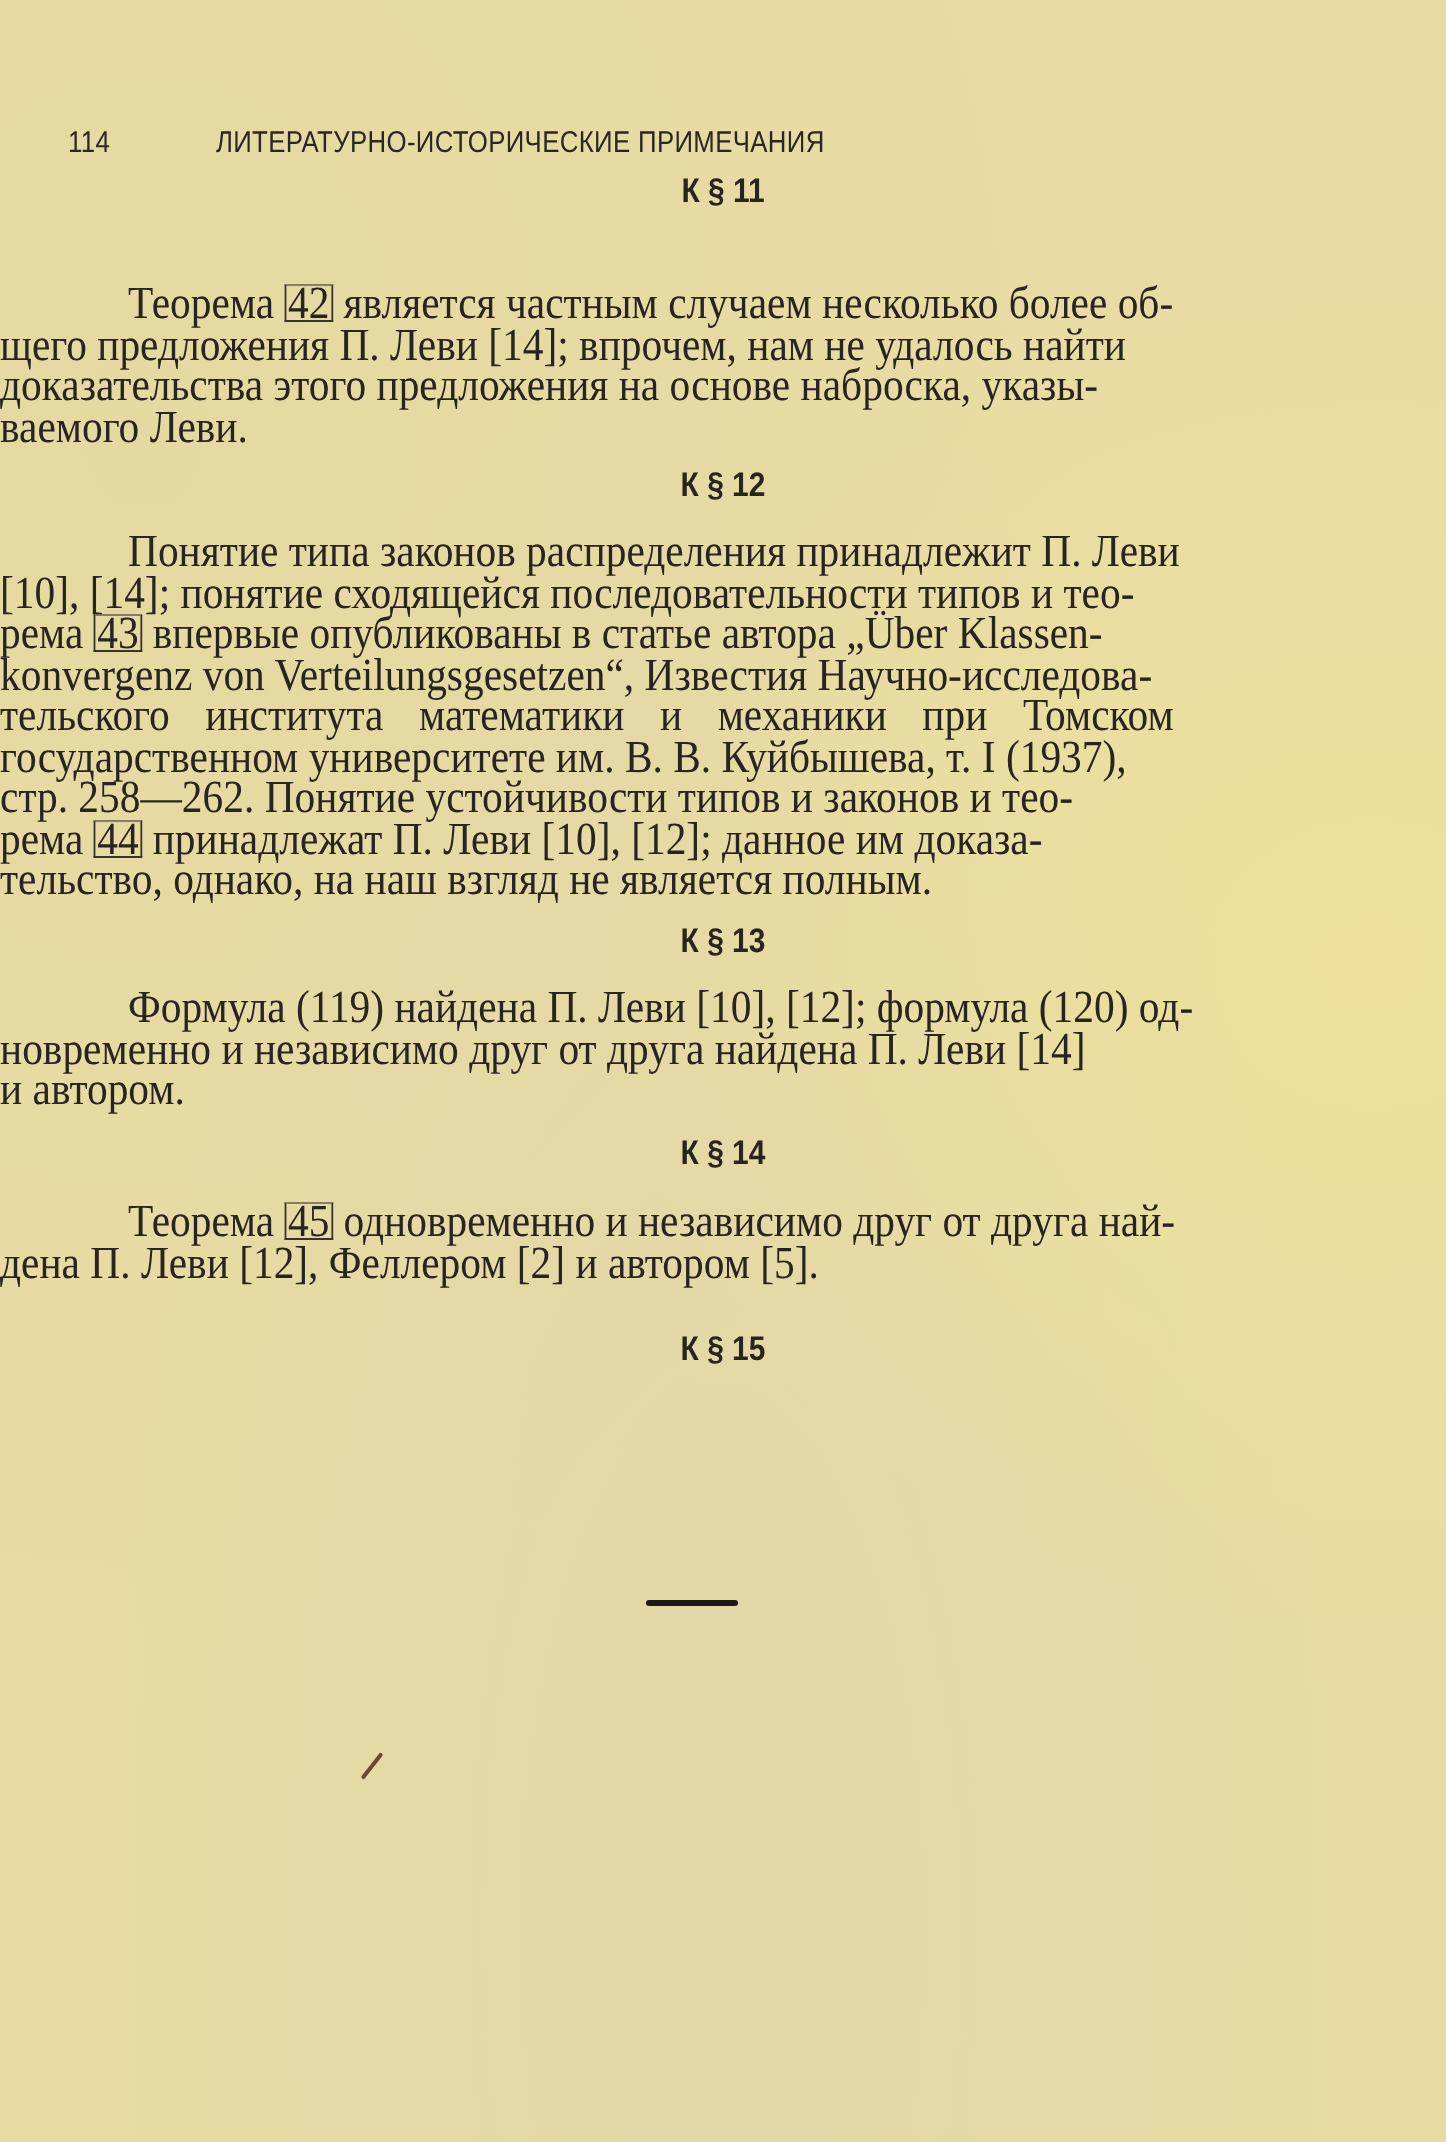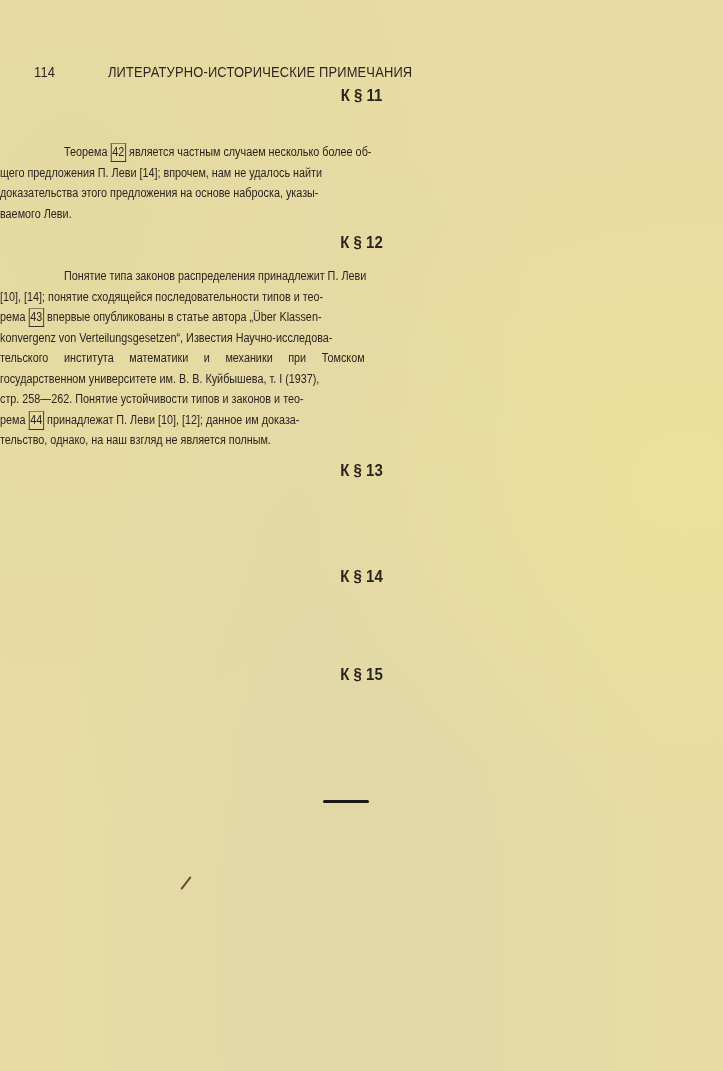--- a/index.html
+++ b/index.html
@@ -24,22 +24,22 @@
     .running-head .pageno { display: inline-block; width: 86px; }
     .running-head .title { display: inline-block; }
     .section-heading {
       position: absolute; left: 0; width: 723px; text-align: center;
       font-family: "Liberation Sans", "DejaVu Sans", sans-serif;
       font-weight: bold; font-size: 17px; color: #2a2420;
       transform: scaleX(0.88);
     }
     .para {
       position: absolute; left: 64px; width: 600px;
-      font-family: Liberation Sans, sans-serif;
-      font-size: 12px; line-height: 20.5px; color: #2a2420;
+      font-family: Liberation Serif, serif;
+      font-size: 23px; line-height: 20.5px; color: #2a2420;
       text-align: justify; text-align-last: left;
     }
     .para .line {
       display: block; white-space: nowrap;
       transform: scaleX(0.9); transform-origin: left center;
       text-align: justify;
     }
     .ref-box {
       display: inline-block; border-left: 1.2px solid #3a332d; border-right: 1.2px solid #3a332d;
       border-top: 0.8px solid rgba(58,51,45,0.55); border-bottom: 1.5px solid #3a332d;
@@ -78,20 +78,29 @@
     <span class="line" style="margin-left:-64px"><span>рема </span><span class="ref-box">43</span><span> впервые опубликованы в статье автора „Über Klassen-</span></span>
     <span class="line" style="margin-left:-64px">konvergenz von Verteilungsgesetzen“, Известия Научно-исследова-</span>
     <span class="line" style="margin-left:-64px; word-spacing:14px">тельского института математики и механики при Томском</span>
     <span class="line" style="margin-left:-64px">государственном университете им. В. В. Куйбышева, т. I (1937),</span>
     <span class="line" style="margin-left:-64px">стр. 258—262. Понятие устойчивости типов и законов и тео-</span>
     <span class="line" style="margin-left:-64px"><span>рема </span><span class="ref-box">44</span><span> принадлежат П. Леви [10], [12]; данное им доказа-</span></span>
     <span class="line" style="margin-left:-64px">тельство, однако, на наш взгляд не является полным.</span>
   </div>
 
   <div class="section-heading" style="top:461px">К § 13</div>
+  <div class="para" style="top:494px">
+    <span class="line">Формула (119) найдена П. Леви [10], [12]; формула (120) од-</span>
+    <span class="line" style="margin-left:-64px">новременно и независимо друг от друга найдена П. Леви [14]</span>
+    <span class="line" style="margin-left:-64px">и автором.</span>
+  </div>
 
   <div class="section-heading" style="top:567px">К § 14</div>
+  <div class="para" style="top:601px">
+    <span class="line"><span>Теорема </span><span class="ref-box">45</span><span> одновременно и независимо друг от друга най-</span></span>
+    <span class="line" style="margin-left:-64px">дена П. Леви [12], Феллером [2] и автором [5].</span>
+  </div>
 
   <div class="section-heading" style="top:665px">К § 15</div>
 
   <div class="rule"></div>
   <div class="pencil-mark"></div>
 </div>
 
 </body></html>

